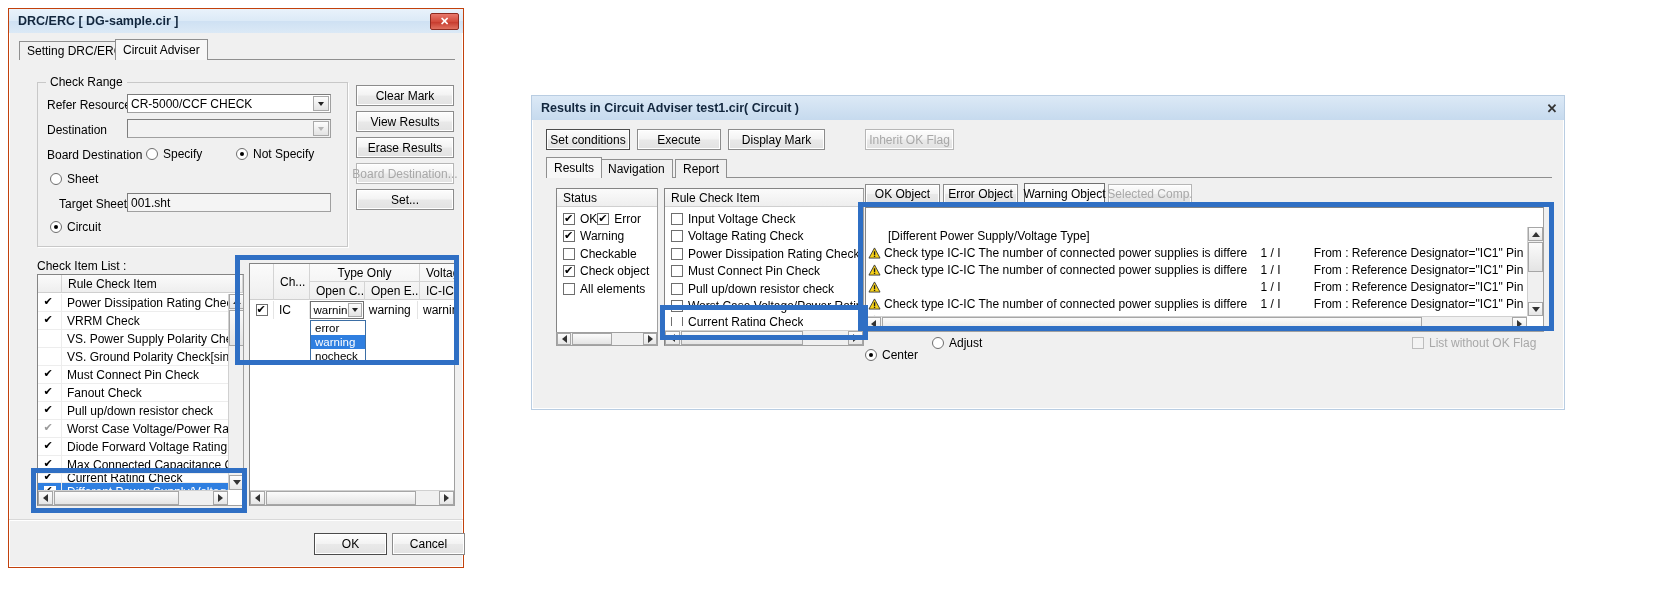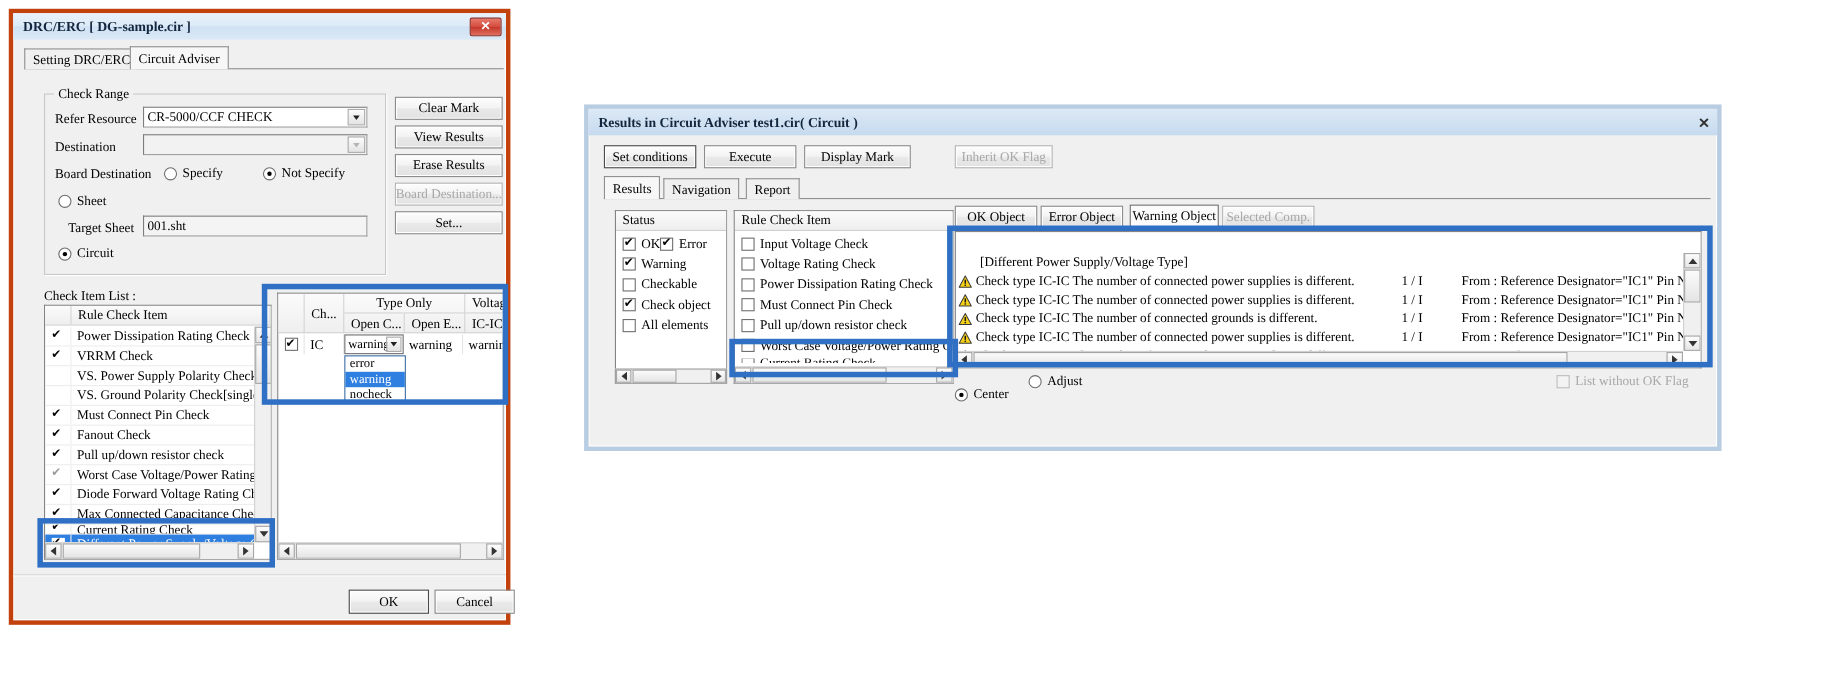--- a/index.html
+++ b/index.html
@@ -11,23 +11,22 @@
     font-size: 12px;
     color: #000;
     overflow: hidden;
   }
   .root { position: relative; width: 1673px; height: 614px; }
 
   
   .win {
     position: absolute;
     background: #f0f0f0;
-    border: 4px solid #c2410c;
+    border: 1px solid #c2410c;
     box-shadow: 0 0 0 1px #ffffff inset;
-    font-family: Liberation Serif, serif;
   }
   .titlebar {
     height: 24px;
     background: linear-gradient(to bottom, #e9f2fb 0%, #dceaf7 48%, #cfe1f3 52%, #dbe9f6 100%);
     display: flex; align-items: center;
     padding: 0 4px 0 9px;
     font-weight: bold;
     font-size: 12.5px;
     color: #12263d;
   }
@@ -585,21 +584,20 @@
             <span class="mcol" style="width: 70px; padding-left: 14px;">1 / I</span>
             <span class="mcol" style="flex: 1 1 auto; padding-left: 6px;">From : Reference Designator="IC1" Pin Name (</span>
           </div>
           <div class="msgrow">
             <span class="mcol" style="width: 450px; display: flex; align-items: center; padding-left: 2px;">
               <svg class="warnico" viewBox="0 0 14 13">
                 <path d="M7 1 L13 12 L1 12 Z" fill="#f7d117" stroke="#3a3a3a" stroke-width="1" stroke-linejoin="round"></path>
                 <rect x="6.3" y="4.6" width="1.5" height="4" fill="#1a1a1a"></rect>
                 <rect x="6.3" y="9.4" width="1.5" height="1.4" fill="#1a1a1a"></rect>
               </svg>
-              <span>Check type IC-IC The number of connected grounds is different.</span>
             </span>
             <span class="mcol" style="width: 70px; padding-left: 14px;">1 / I</span>
             <span class="mcol" style="flex: 1 1 auto; padding-left: 6px;">From : Reference Designator="IC1" Pin Name (</span>
           </div>
           <div class="msgrow">
             <span class="mcol" style="width: 450px; display: flex; align-items: center; padding-left: 2px;">
               <svg class="warnico" viewBox="0 0 14 13">
                 <path d="M7 1 L13 12 L1 12 Z" fill="#f7d117" stroke="#3a3a3a" stroke-width="1" stroke-linejoin="round"></path>
                 <rect x="6.3" y="4.6" width="1.5" height="4" fill="#1a1a1a"></rect>
                 <rect x="6.3" y="9.4" width="1.5" height="1.4" fill="#1a1a1a"></rect>

